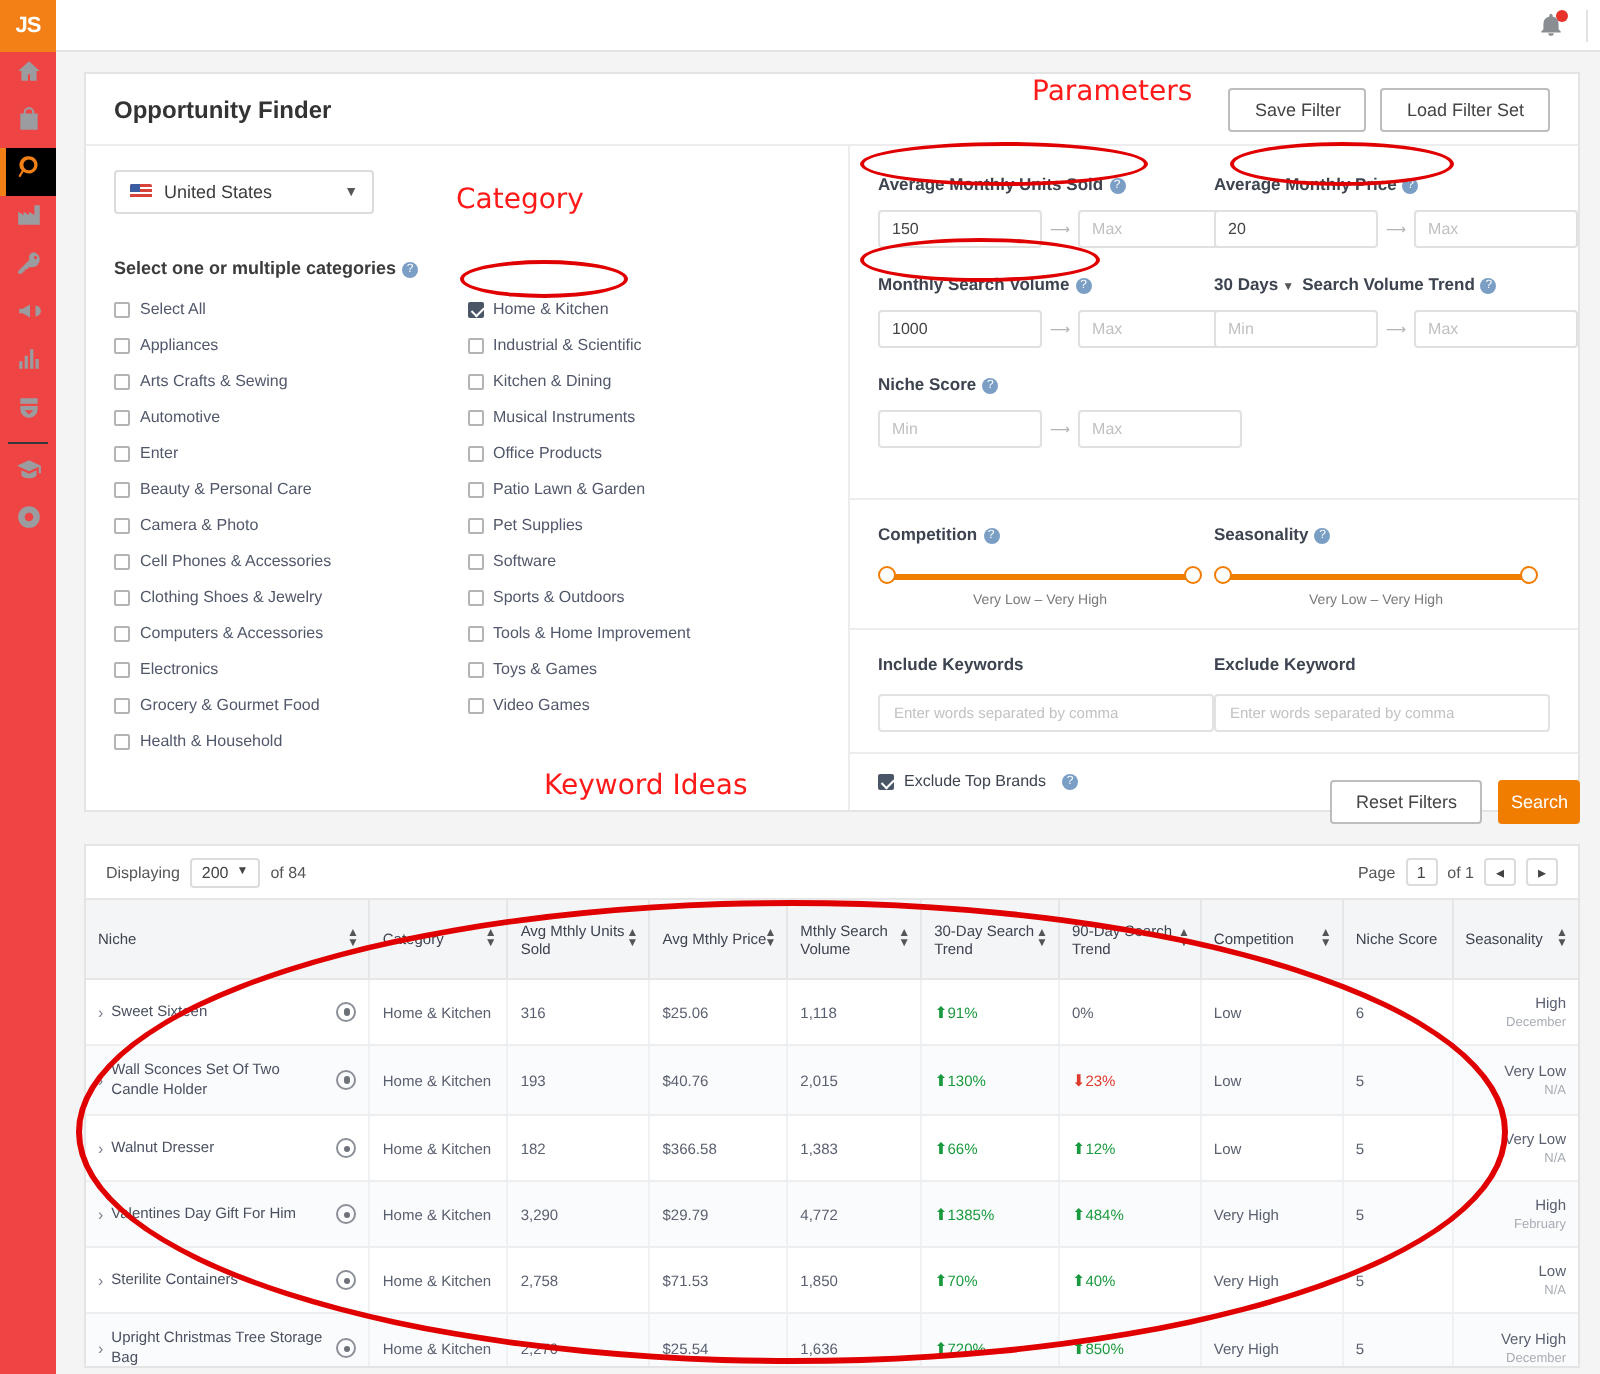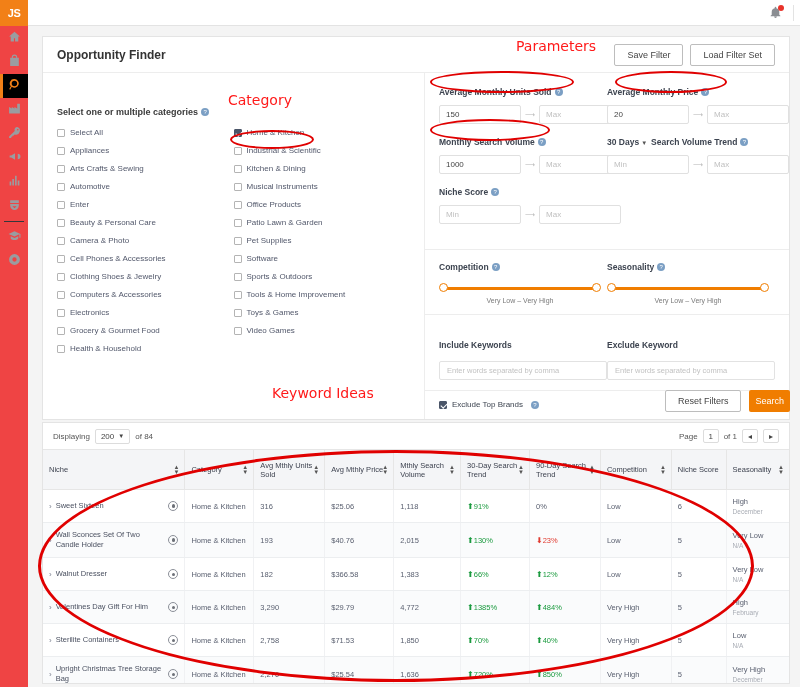--- a/index.html
+++ b/index.html
@@ -135,21 +135,21 @@
   }
   .knob {
     position: absolute; top: 0; width: 9px; height: 9px; border-radius: 50%;
     background: #fff; border: 1.4px solid #f07d00;
   }
   .knob.l { left: 0; } .knob.r { right: 0; }
   .slider-caps { font-size: 7px; color: #7a7a7a; text-align: center; width: 162px; margin-top: 4px; }
 
   .kw-sec { border-top: 1px solid #ededed; padding: 12px 14px 10px 14px; display: flex; }
   .kw-cell { width: 50%; }
-  .kw-label { font-size: 8.5px; font-weight: bold; color: #3d4450; margin-bottom: 9px; margin-top: 13px; }
+  .kw-label { font-size: 8.5px; font-weight: bold; color: #3d4450; margin-bottom: 9px; }
   .kw-in {
     width: 168px; height: 19px; border: 1px solid #e2e2e2; border-radius: 2px;
     font-size: 7.5px; color: #444; padding: 0 7px; background: #fff;
     font-family: "Liberation Sans", sans-serif;
   }
   .kw-in::placeholder { color: #c2c2c2; }
   .brands-sec { border-top: 1px solid #ededed; padding: 9px 14px 10px 14px; display: flex; align-items: center; gap: 5px; }
   .brands-label { font-size: 8px; color: #3d4450; }
 
   
@@ -185,21 +185,21 @@
   }
   thead th:last-child { border-right: none; }
   .sort {
     position: absolute; right: 5px; top: 50%; transform: translateY(-50%);
     font-size: 6px; color: #555; line-height: 5px; text-align: center;
   }
   tbody td {
     border-bottom: 1px solid #eceef0; border-right: 1px solid #f0f1f3;
     font-size: 7.5px; color: #5a6070; padding: 7px 6px; vertical-align: middle;
   }
-  tbody td:last-child { border-right: none; }
+  tbody td:last-child { border-right: none; text-align: right; }
   tbody tr:nth-child(even) { background: #fafbfc; }
   .niche-cell { display: flex; align-items: center; gap: 4px; }
   .chev { color: #7b8190; font-size: 8px; flex: none; }
   .niche-name { color: #4a5060; line-height: 1.35; }
   .eye {
     margin-left: auto; flex: none; width: 10px; height: 10px; border-radius: 50%;
     border: 1.2px solid #8b8f98; display: inline-flex; align-items: center; justify-content: center;
   }
   .eye i { width: 3.5px; height: 3.5px; border-radius: 50%; background: #6d7178; display: block; }
   .up { color: #1a9a3e; white-space: nowrap; }
@@ -317,20 +317,25 @@
       <div class="card-title">Opportunity Finder</div>
       <div class="head-actions">
         <button class="btn-outline">Save Filter</button>
         <button class="btn-outline">Load Filter Set</button>
       </div>
     </div>
 
     <div class="card-body">
 
       <div class="col-left">
+        <div class="country-select">
+          <span class="flag"></span>
+          <span class="country-name">United States</span>
+          <span class="caret">▼</span>
+        </div>
 
         <div class="cat-title">
           <span>Select one or multiple categories</span><span class="help-dot">?</span>
         </div>
 
         <div class="cat-cols">
           <div class="cat-col" id="catL">
               <div class="cb-row">
                 <span class="cb"></span>
                 <span class="cb-label">Select All</span>

